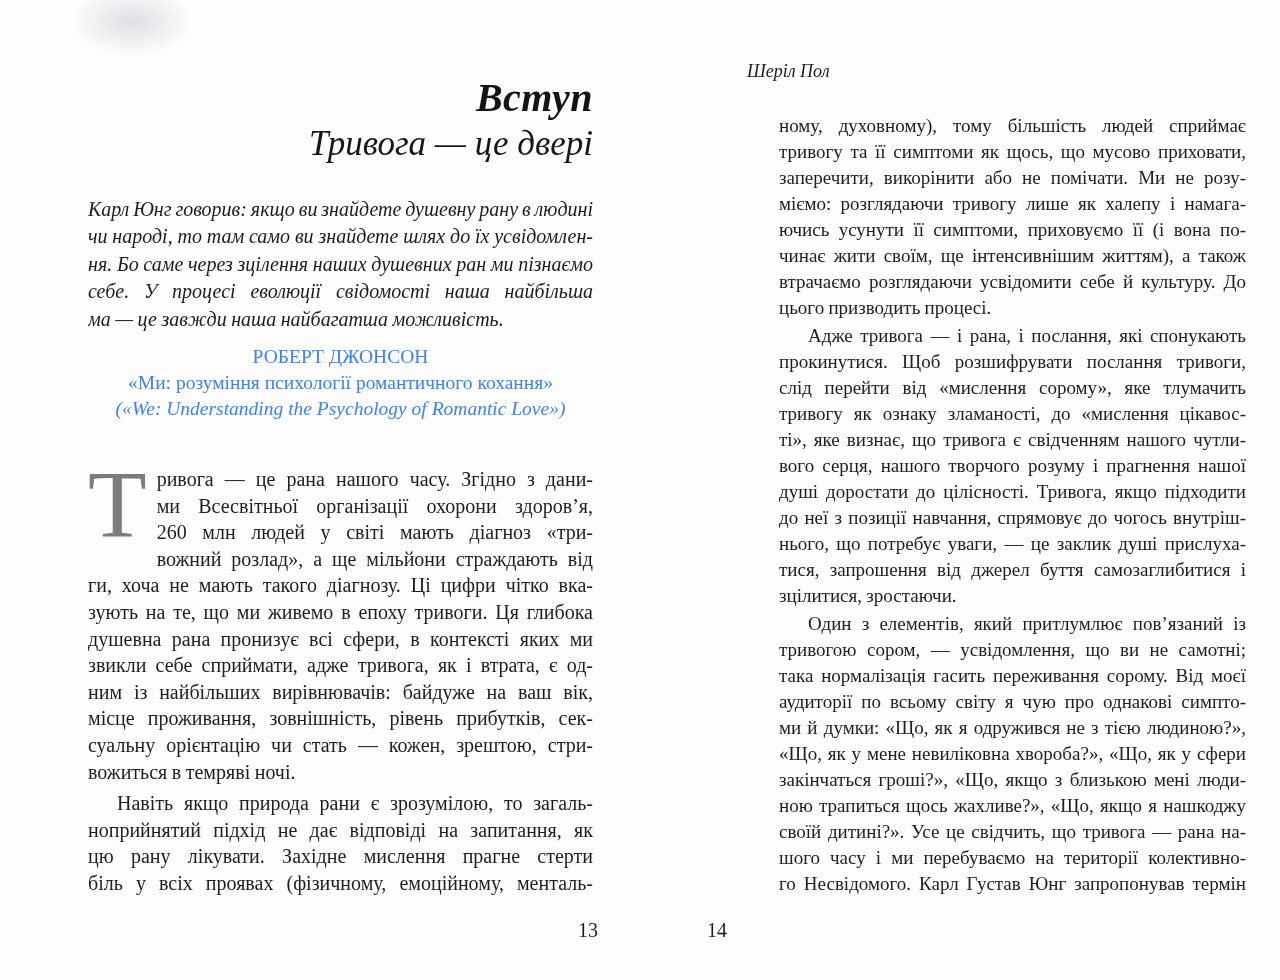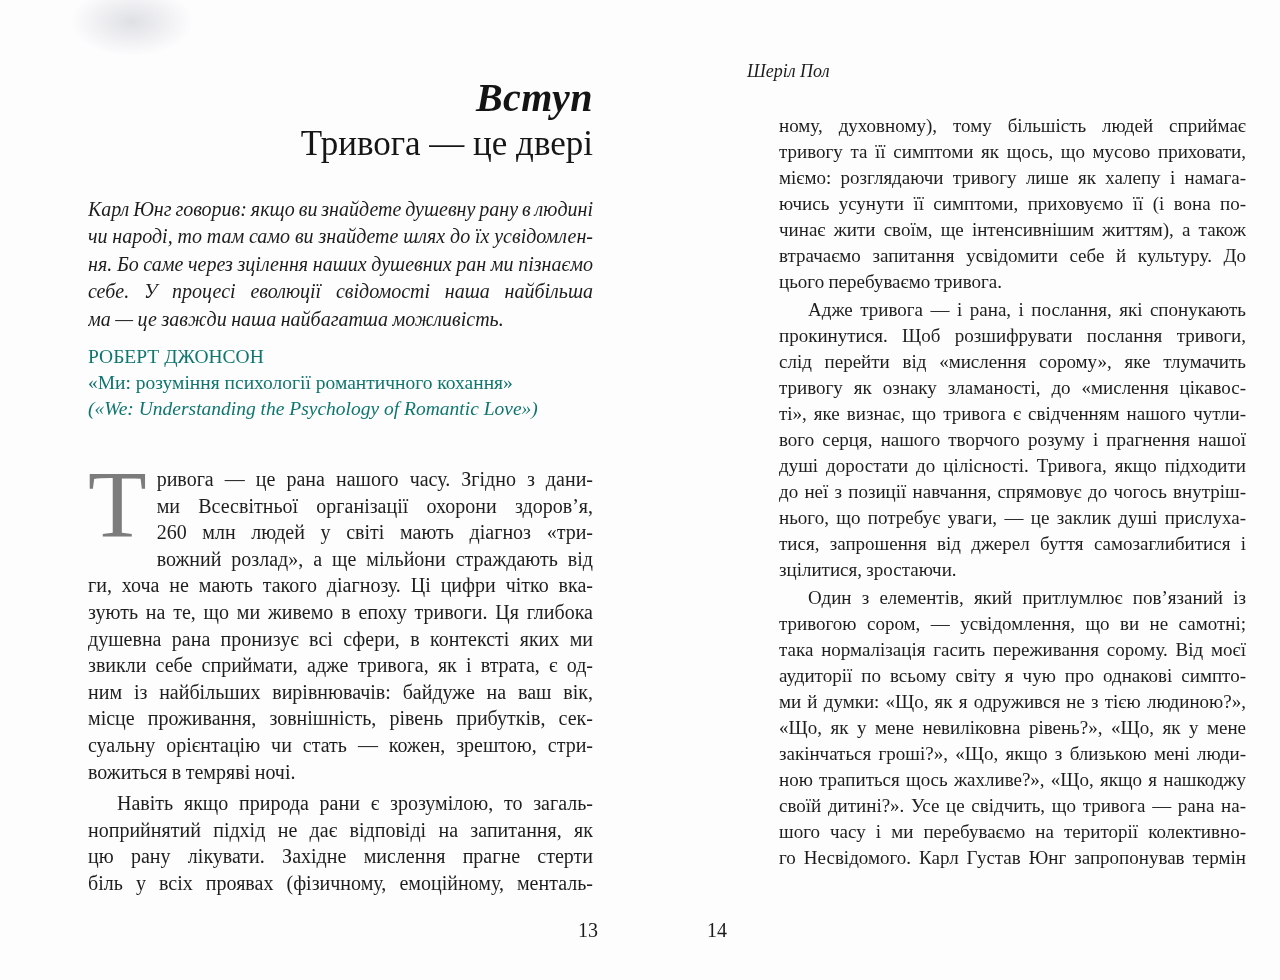--- a/index.html
+++ b/index.html
@@ -19,29 +19,29 @@
   }
   
   .title-block { position: absolute; left: 88px; top: 74px; width: 505px; text-align: right; }
   .chapter-title {
     font-size: 40px; line-height: 48px;
     font-style: italic; font-weight: 700; color: #141414;
     letter-spacing: 0.5px;
   }
   .chapter-subtitle {
     font-size: 35px; line-height: 40px; margin-top: 2px;
-    font-weight: 400; color: #161616;
+    font-style: italic; font-weight: 400; color: #161616;
   }
   .epigraph {
     position: absolute; left: 88px; top: 196px; width: 505px;
     font-style: italic; font-size: 20px; line-height: 27.4px; color: #1c1c1c;
   }
   .attribution {
     position: absolute; left: 88px; top: 344px; width: 505px;
-    text-align: left; font-size: 19.5px; line-height: 26px; color: #0f766e;
+    text-align: center; font-size: 19.5px; line-height: 26px; color: #3b82f6;
   }
   .attribution .work-en { font-style: italic; }
   .body-left {
     position: absolute; left: 88px; top: 466px; width: 505px;
     font-size: 20px; line-height: 26.6px;
   }
   .body-left .para + .para { margin-top: 5px; }
   
   .running-header {
     position: absolute; left: 747px; top: 58px;
@@ -130,46 +130,47 @@
   </div>
 
 <div class="page-number left">13</div>
 
 <div class="running-header">Шеріл Пол</div>
 
 <div class="body-right">
     <div class="para">
       <div class="line">ному, духовному), тому більшість людей сприймає</div>
       <div class="line">тривогу та її симптоми як щось, що мусово приховати,</div>
+      <div class="line">заперечити, викорінити або не помічати. Ми не розу-</div>
       <div class="line">міємо: розглядаючи тривогу лише як халепу і намага-</div>
       <div class="line">ючись усунути її симптоми, приховуємо її (і вона по-</div>
       <div class="line">чинає жити своїм, ще інтенсивнішим життям), а також</div>
-      <div class="line">втрачаємо запитання усвідомити себе й культуру. До</div>
-      <div class="line rag">цього перебуваємо тривога.</div>
+      <div class="line">втрачаємо розглядаючи усвідомити себе й культуру. До</div>
+      <div class="line rag">цього призводить процесі.</div>
     </div>
     <div class="para">
       <div class="line indent">Адже тривога — і рана, і послання, які спонукають</div>
       <div class="line">прокинутися. Щоб розшифрувати послання тривоги,</div>
       <div class="line">слід перейти від «мислення сорому», яке тлумачить</div>
       <div class="line">тривогу як ознаку зламаності, до «мислення цікавос-</div>
       <div class="line">ті», яке визнає, що тривога є свідченням нашого чутли-</div>
       <div class="line">вого серця, нашого творчого розуму і прагнення нашої</div>
       <div class="line">душі доростати до цілісності. Тривога, якщо підходити</div>
       <div class="line">до неї з позиції навчання, спрямовує до чогось внутріш-</div>
       <div class="line">нього, що потребує уваги, — це заклик душі прислуха-</div>
       <div class="line">тися, запрошення від джерел буття самозаглибитися і</div>
       <div class="line rag">зцілитися, зростаючи.</div>
     </div>
     <div class="para">
       <div class="line indent">Один з елементів, який притлумлює пов’язаний із</div>
       <div class="line">тривогою сором, — усвідомлення, що ви не самотні;</div>
       <div class="line">така нормалізація гасить переживання сорому. Від моєї</div>
       <div class="line">аудиторії по всьому світу я чую про однакові симпто-</div>
       <div class="line">ми й думки: «Що, як я одружився не з тією людиною?»,</div>
-      <div class="line">«Що, як у мене невиліковна рівень?», «Що, як у мене</div>
+      <div class="line">«Що, як у мене невиліковна хвороба?», «Що, як у сфери</div>
       <div class="line">закінчаться гроші?», «Що, якщо з близькою мені люди-</div>
       <div class="line">ною трапиться щось жахливе?», «Що, якщо я нашкоджу</div>
       <div class="line">своїй дитині?». Усе це свідчить, що тривога — рана на-</div>
       <div class="line">шого часу і ми перебуваємо на території колективно-</div>
       <div class="line">го Несвідомого. Карл Густав Юнг запропонував термін</div>
     </div>
   </div>
 
 <div class="page-number right">14</div>
 

